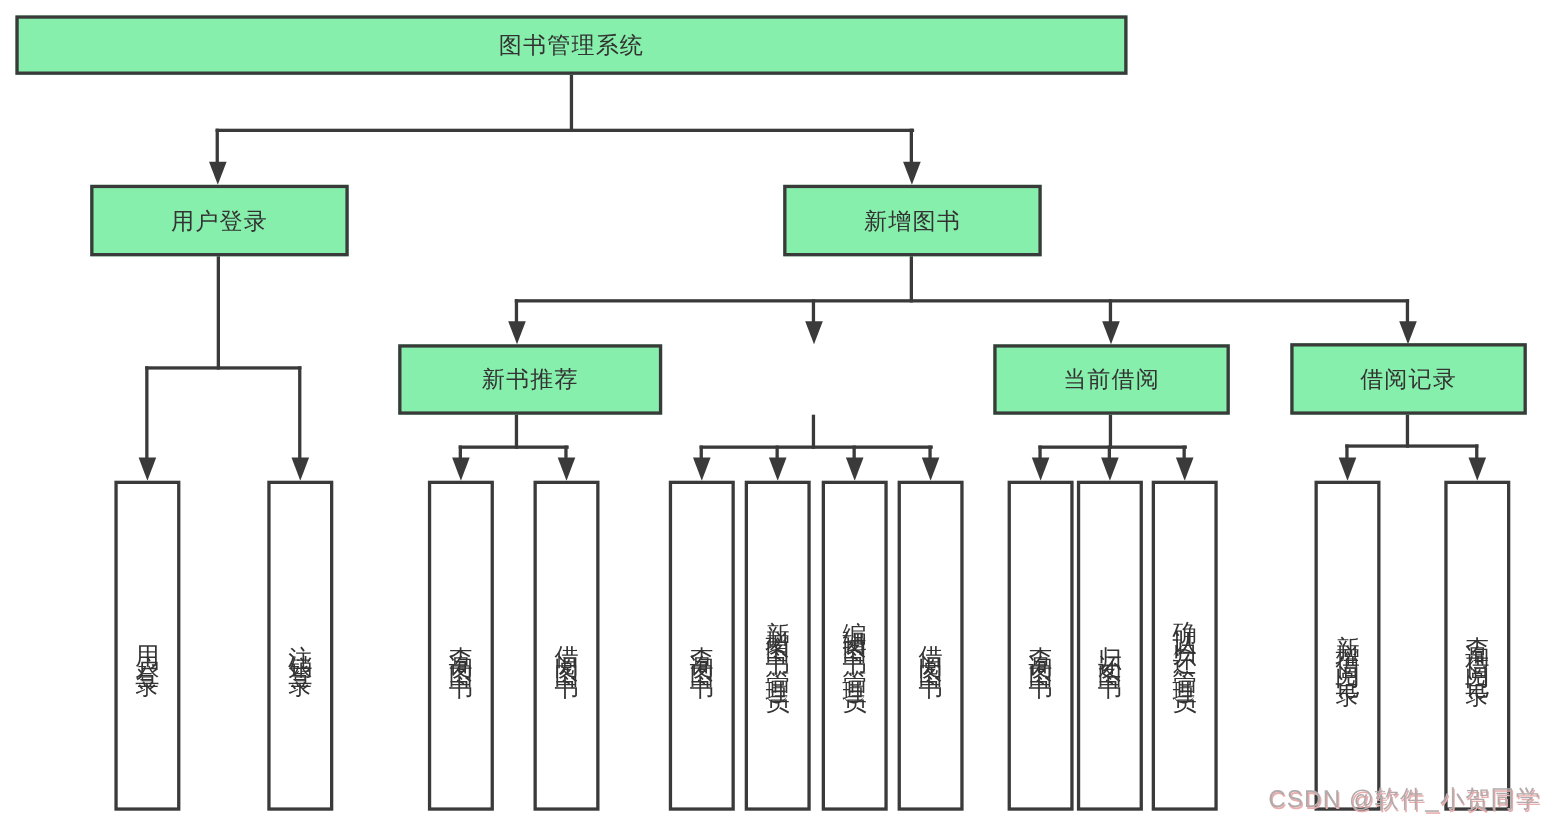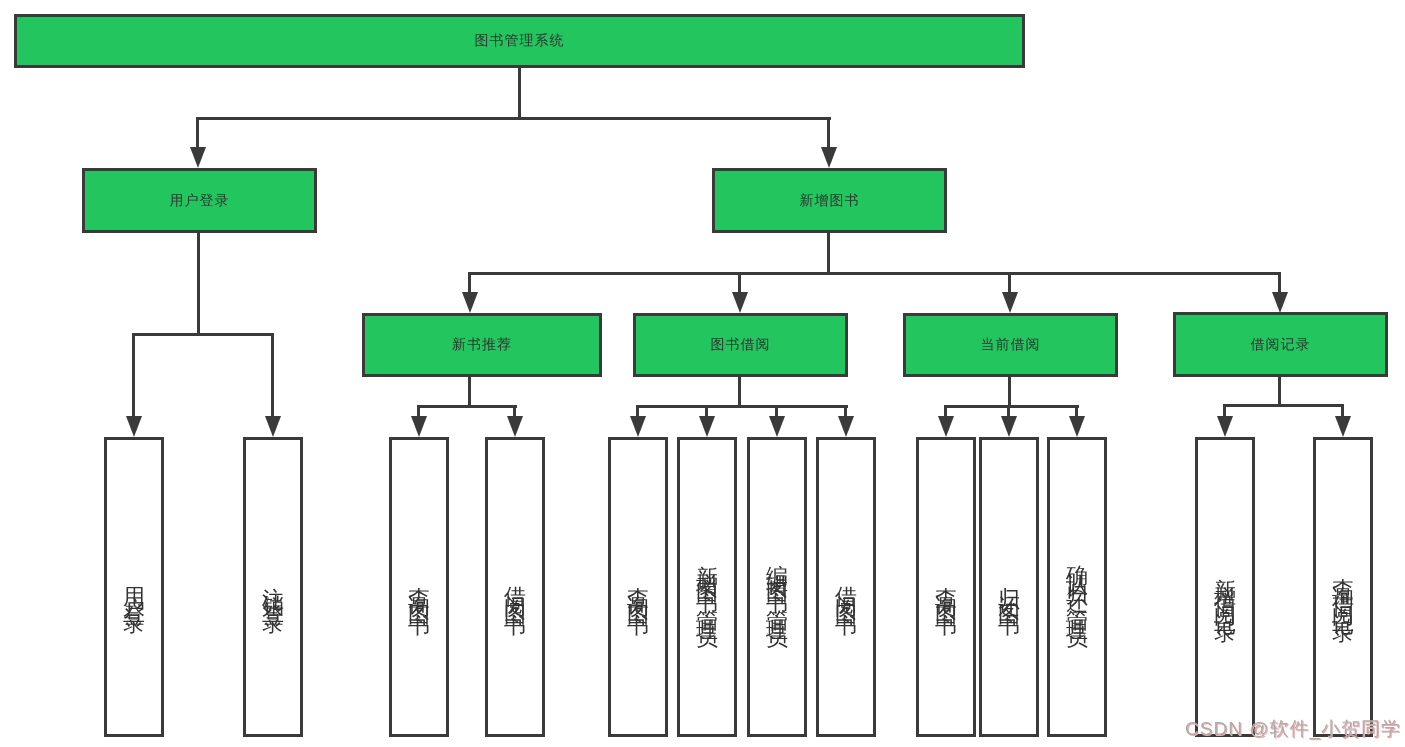--- a/index.html
+++ b/index.html
@@ -1,24 +1,24 @@
 <!DOCTYPE html>
 <html><head>
 <meta charset="utf-8">
 <style>
   html,body{margin:0;padding:0;background:#ffffff;}
   body{font-family:"Liberation Sans","DejaVu Sans",sans-serif;}
   #canvas{position:relative;width:1405px;height:747px;background:#ffffff;overflow:hidden;}
 
   
   .node{
-    position:absolute;box-sizing:border-box;background:#22c55e;
+    position:absolute;box-sizing:border-box;background:#86efac;
     border:3px solid #3a3a3a;color:#333333;
     display:flex;align-items:center;justify-content:center;
-    font-size:14px;letter-spacing:1px;white-space:nowrap;
+    font-size:21px;letter-spacing:1px;white-space:nowrap;
   }
   .leaf{
     position:absolute;box-sizing:border-box;background:#ffffff;
     border:3px solid #3a3a3a;color:#333333;
     display:flex;align-items:center;justify-content:center;
   }
   .leaf span{
     writing-mode:vertical-rl;text-orientation:mixed;
     font-size:22px;letter-spacing:9px;line-height:1;color:#333333;
   }
@@ -31,21 +31,21 @@
   
   .arrow{
     position:absolute;width:0;height:0;
     border-left:8px solid transparent;
     border-right:8px solid transparent;
     border-top:21px solid #3a3a3a;
   }
 
   .watermark{
     position:absolute;right:4px;bottom:5px;z-index:5;
-    font-size:19px;color:#b3abab;letter-spacing:1px;
+    font-size:22px;color:#b3abab;letter-spacing:1px;
     text-shadow:1px 1px 0 #eaacac;background:transparent;
   }
 </style>
 </head>
 <body>
 
 <div id="canvas">
 
   <div class="node" style="left:14px;top:14px;width:1011px;height:54px;">
     <span>图书管理系统</span>
@@ -78,23 +78,20 @@
   <div class="arrow" style="left:462px;top:292px;"></div>
   <div class="vline" style="left:738px;top:272px;height:23px;"></div>
   <div class="arrow" style="left:732px;top:292px;"></div>
   <div class="vline" style="left:1008px;top:272px;height:23px;"></div>
   <div class="arrow" style="left:1002px;top:292px;"></div>
   <div class="vline" style="left:1278px;top:272px;height:23px;"></div>
   <div class="arrow" style="left:1272px;top:292px;"></div>
 
   <div class="node" style="left:362px;top:313px;width:240px;height:64px;">
     <span>新书推荐</span>
-  </div>
-  <div class="node" style="left:633px;top:313px;width:215px;height:64px;">
-    <span>图书借阅</span>
   </div>
   <div class="node" style="left:903px;top:313px;width:215px;height:64px;">
     <span>当前借阅</span>
   </div>
   <div class="node" style="left:1173px;top:312px;width:215px;height:65px;">
     <span>借阅记录</span>
   </div>
 
   <div class="vline" style="left:468px;top:377px;height:31px;"></div>
   <div class="hline" style="left:417px;top:405px;width:100px;"></div>

